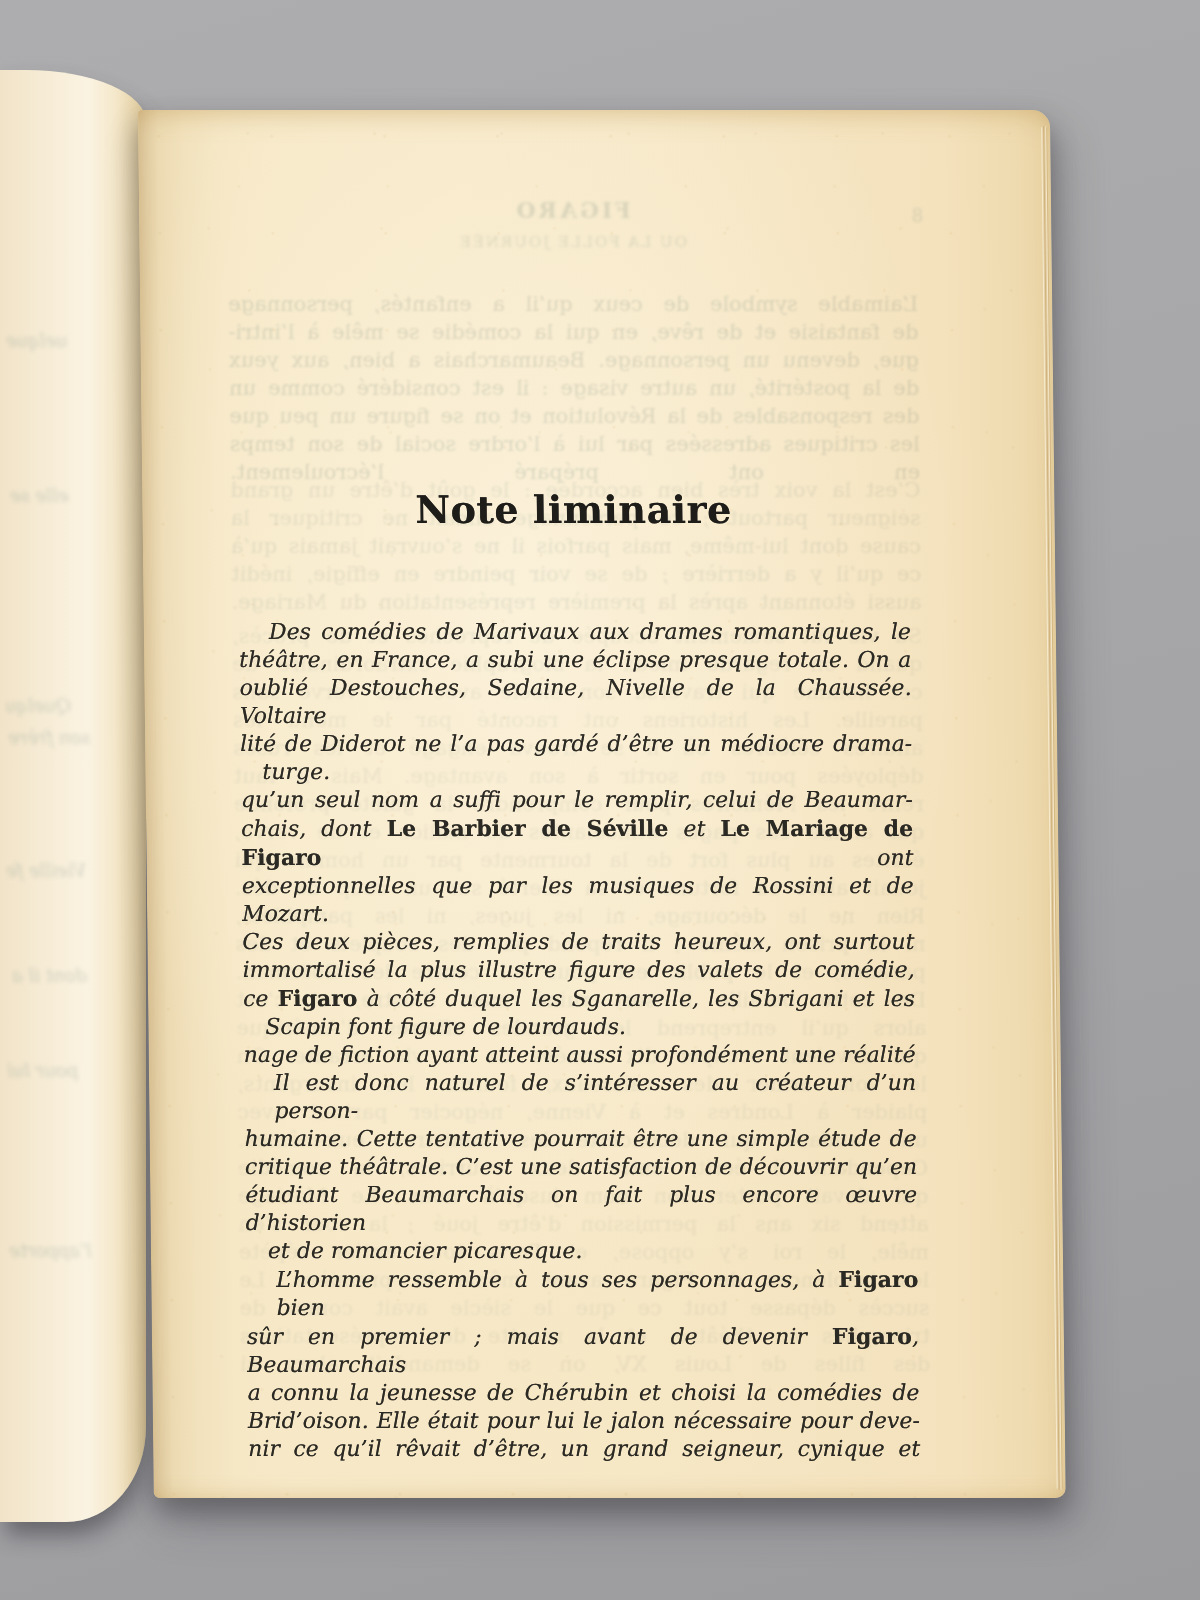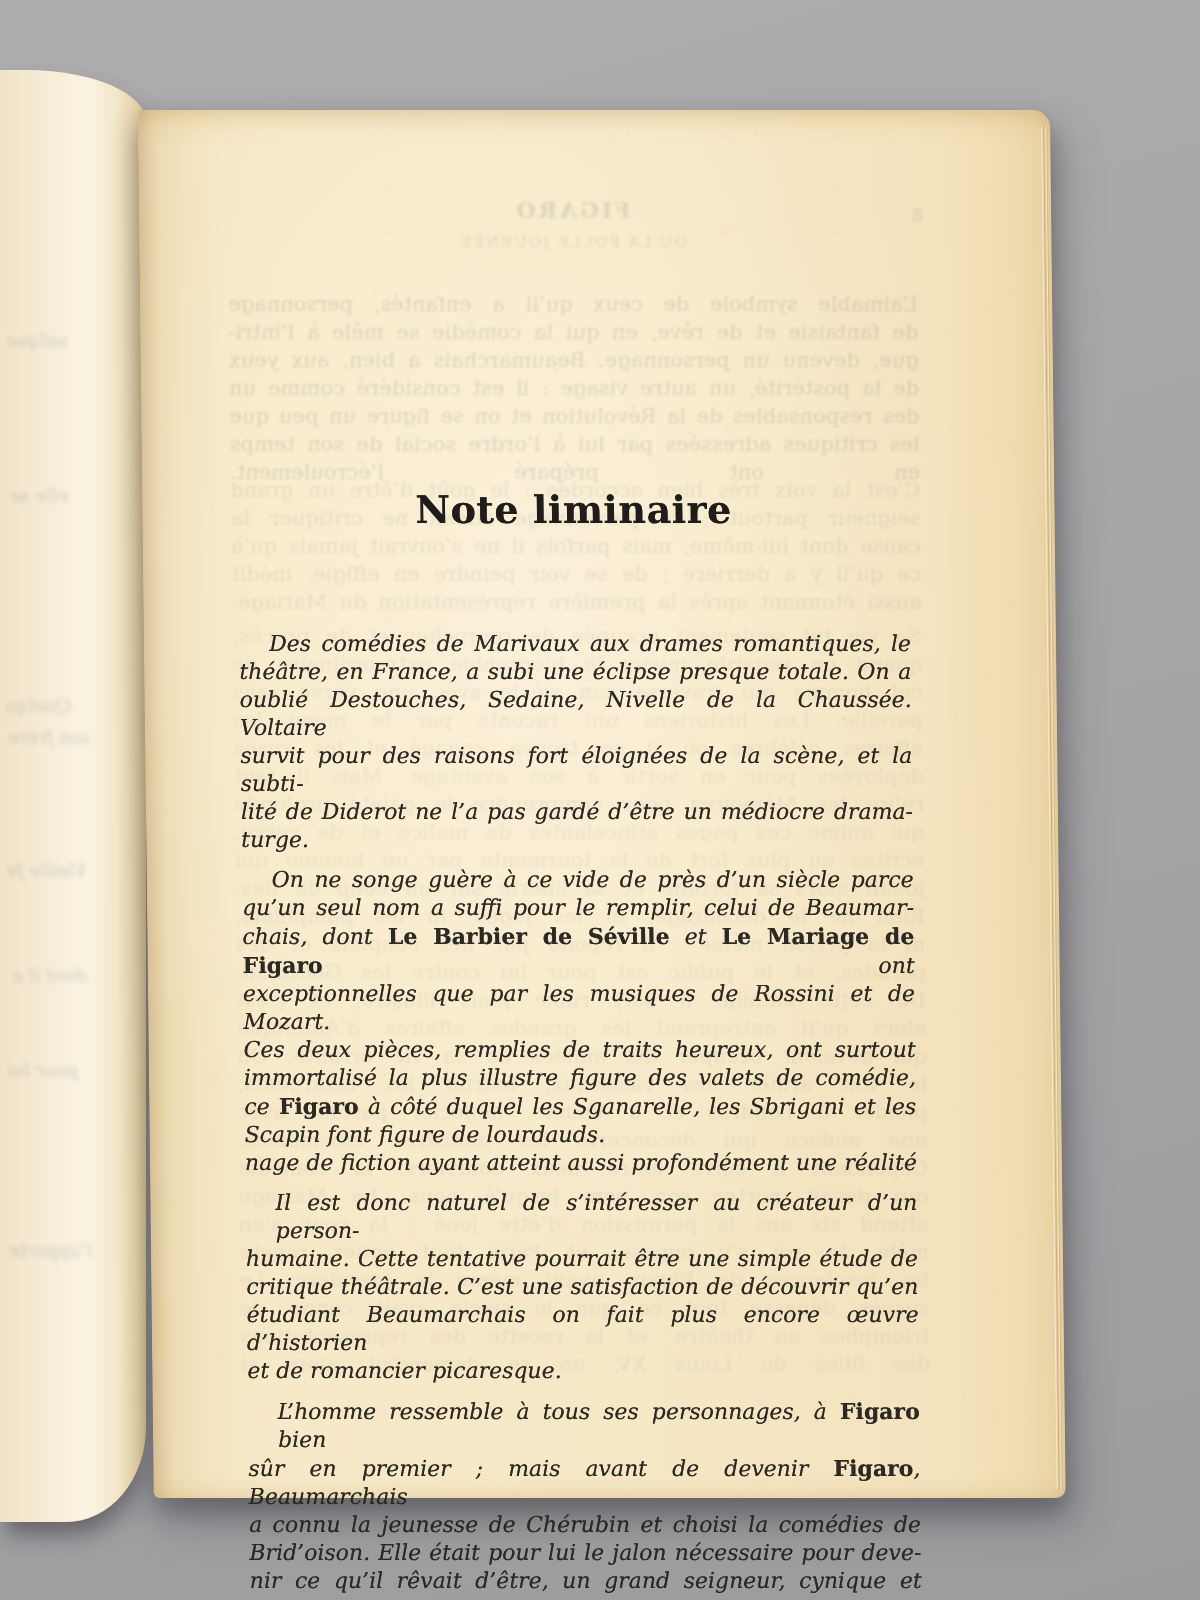--- a/index.html
+++ b/index.html
@@ -56,22 +56,22 @@
     position:absolute;top:378px;left:95px;width:672px;text-align:center;
     font-weight:700;font-size:38px;line-height:44px;color:#1e1d19;
     letter-spacing:.5px;text-shadow:0 0 .6px rgba(30,29,25,.8);
   }
   .body-text{
     position:absolute;top:508px;left:95px;width:672px;
     font-style:italic;font-size:22px;line-height:28px;color:#2b2923;
     text-shadow:0 0 .5px rgba(43,41,35,.75);
   }
   .line{text-align:justify;text-align-last:justify;}
-  .line.endline{text-align-last:left;}
-  .line.indent{padding-left:30px;margin-top:12px;}
+  .line.endline{text-align-last:left;margin-left:22px;}
+  .line.indent{padding-left:30px;}
   .roman{font-style:normal;font-weight:bold;}
   
   .bleed{
     position:absolute;left:88px;width:690px;transform:scaleX(-1);
     font-size:21px;line-height:28px;color:#6e8277;filter:blur(1.2px);
     pointer-events:none;
   }
   .bleed .bl{text-align:justify;text-align-last:justify;}
   .bleed-head{top:86px;opacity:.22;filter:blur(1.6px);}
   .bleed-head .h1{text-align:center;font-size:22px;letter-spacing:3px;font-weight:700;}
@@ -148,24 +148,22 @@
         <div class="bl">succès dépasse tout ce que le siècle avait connu de</div>
         <div class="bl">triomphes au théâtre, et la recette des représentations</div>
         <div class="bl">des filles de Louis XV, on se demandait alors si</div>
       </div>
 
     <div class="title">Note liminaire</div>
     <div class="body-text">
         <div class="line indent"><span>Des comédies de Marivaux aux drames romantiques, le</span></div>
         <div class="line"><span>théâtre, en France, a subi une éclipse presque totale. On a</span></div>
         <div class="line"><span>oublié Destouches, Sedaine, Nivelle de la Chaussée. Voltaire</span></div>
-        <div class="line"><span>survit pour des raisons fort éloignées de la scène, et la subti-</span></div>
         <div class="line"><span>lité de Diderot ne l’a pas gardé d’être un médiocre drama-</span></div>
         <div class="line endline"><span>turge.</span></div>
-        <div class="line indent"><span>On ne songe guère à ce vide de près d’un siècle parce</span></div>
         <div class="line"><span>qu’un seul nom a suffi pour le remplir, celui de Beaumar-</span></div>
         <div class="line"><span>chais, dont </span><span class="roman">Le Barbier de Séville</span><span> et </span><span class="roman">Le Mariage de Figaro</span><span> ont</span></div>
         <div class="line"><span>exceptionnelles que par les musiques de Rossini et de Mozart.</span></div>
         <div class="line"><span>Ces deux pièces, remplies de traits heureux, ont surtout</span></div>
         <div class="line"><span>immortalisé la plus illustre figure des valets de comédie,</span></div>
         <div class="line"><span>ce </span><span class="roman">Figaro</span><span> à côté duquel les Sganarelle, les Sbrigani et les</span></div>
         <div class="line endline"><span>Scapin font figure de lourdauds.</span></div>
         <div class="line"><span>nage de fiction ayant atteint aussi profondément une réalité</span></div>
         <div class="line indent"><span>Il est donc naturel de s’intéresser au créateur d’un person-</span></div>
         <div class="line"><span>humaine. Cette tentative pourrait être une simple étude de</span></div>

